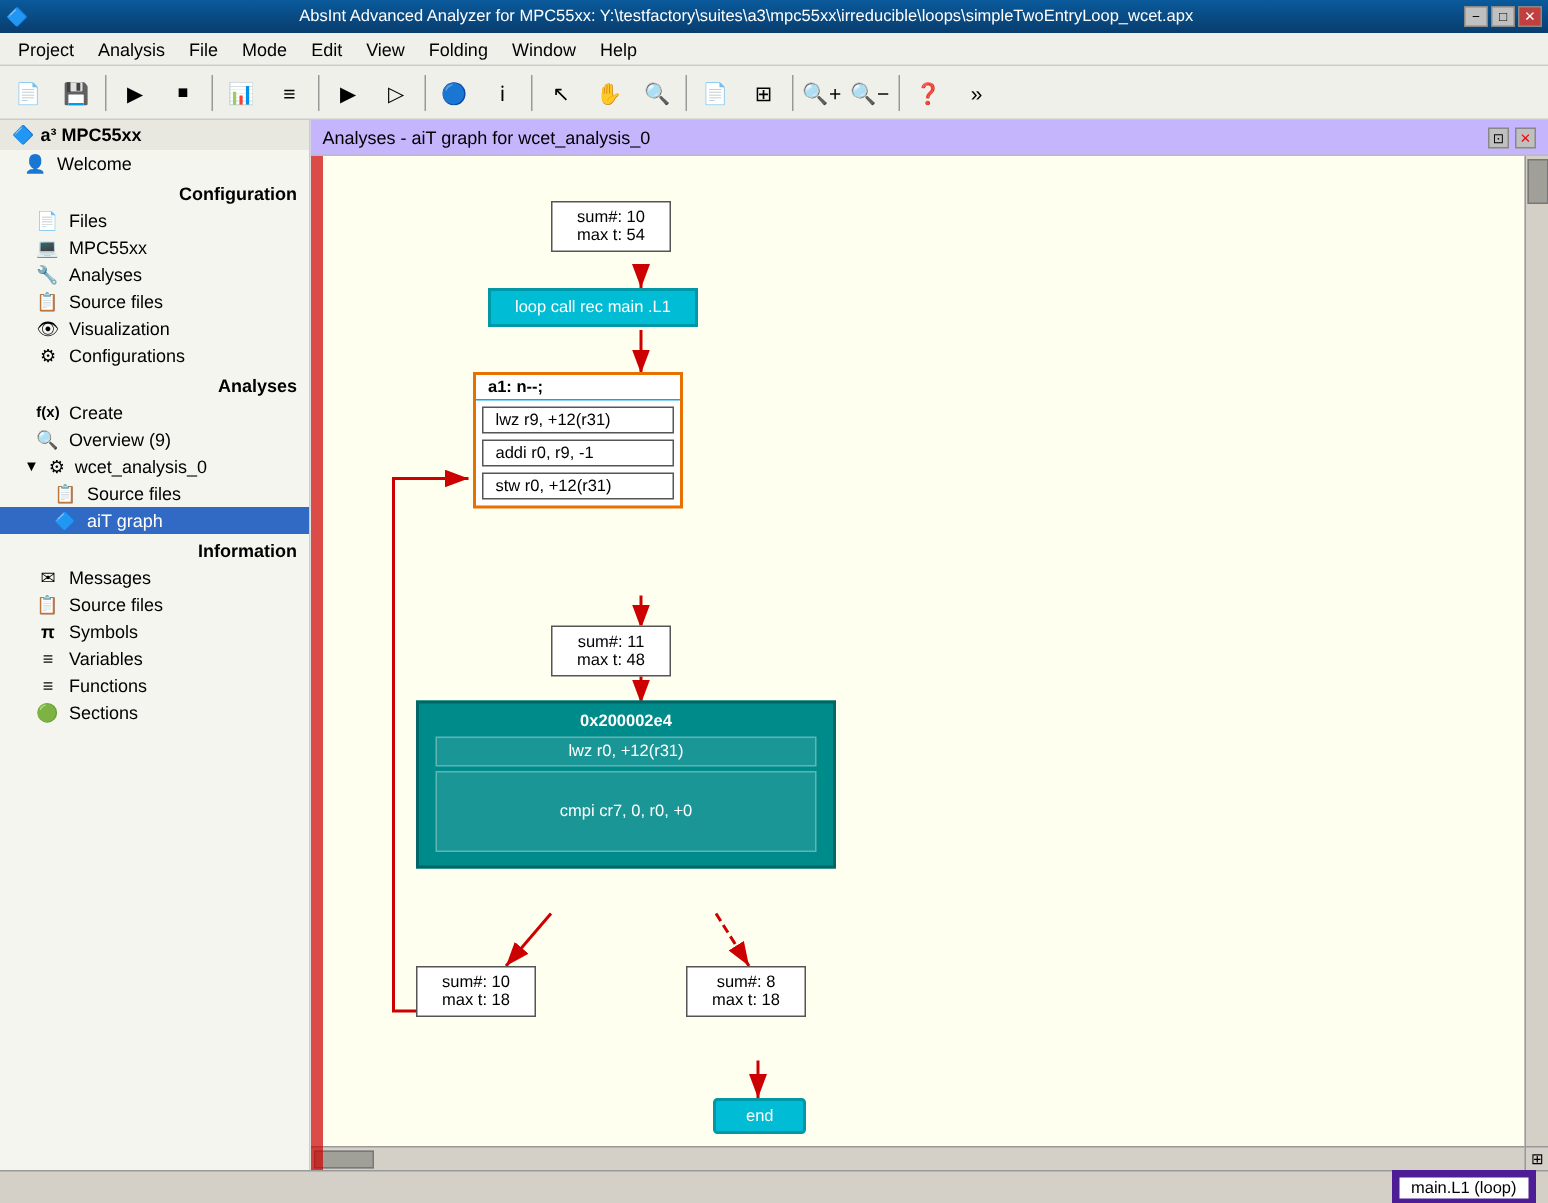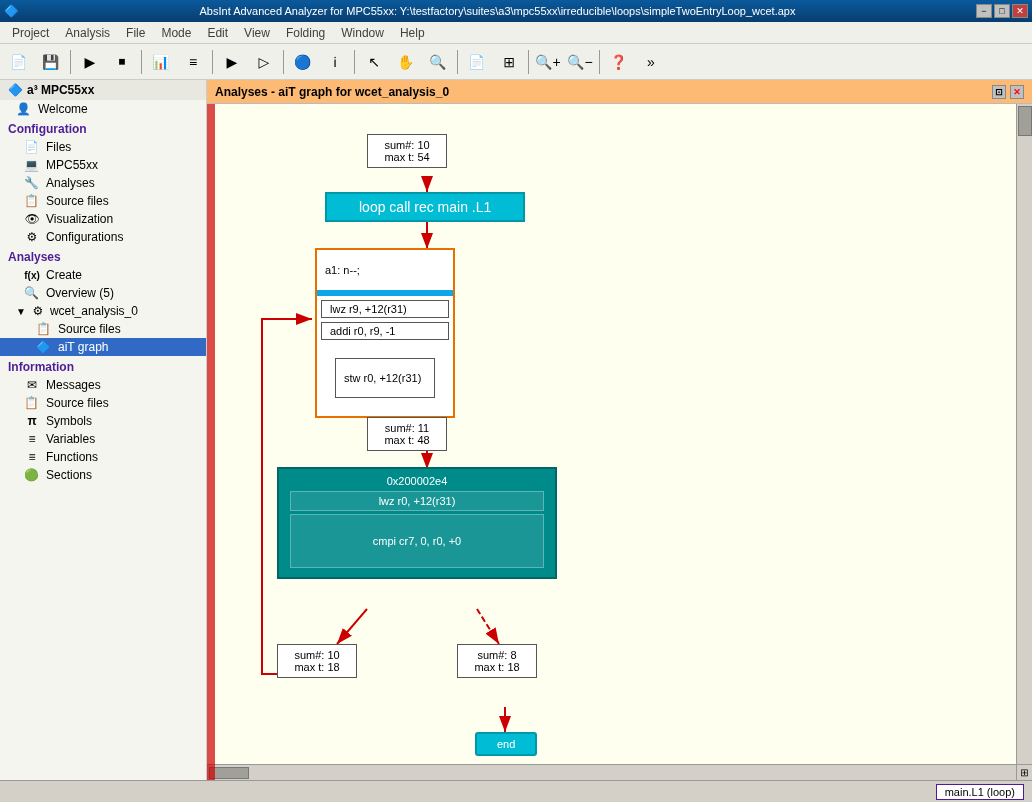--- a/index.html
+++ b/index.html
@@ -30,21 +30,21 @@
       height: 22px;
       display: flex;
       align-items: center;
       padding: 0 4px;
       border-bottom: 1px solid #ccc;
       font-size: 12px;
     }
     .menu-item {
       padding: 2px 8px;
       cursor: pointer;
-      color: #404040;
+      color: #000000;
     }
 
     
     .toolbar {
       background: #f0f0ea;
       height: 36px;
       display: flex;
       align-items: center;
       padding: 2px 4px;
       border-bottom: 1px solid #ccc;
@@ -77,22 +77,23 @@
       padding: 3px 8px;
       font-weight: bold;
       font-size: 12px;
       display: flex;
       align-items: center;
       gap: 4px;
     }
     .sidebar-section-header {
       padding: 4px 8px 2px;
       font-weight: bold;
-      color: #4c1d95;
+      color: #000000;
       font-size: 12px;
+      text-align: right;
     }
     .sidebar-item {
       padding: 2px 8px 2px 24px;
       display: flex;
       align-items: center;
       gap: 6px;
       cursor: pointer;
       color: #000;
     }
     .sidebar-icon { font-size: 12px; width: 16px; text-align: center; }
@@ -115,29 +116,29 @@
 
     
     .content-area {
       flex: 1;
       background: #e8e8e0;
       display: flex;
       flex-direction: column;
       overflow: hidden;
     }
     .content-header {
-      background: #fdba74;
+      background: #c4b5fd;
       height: 24px;
       display: flex;
       align-items: center;
       justify-content: space-between;
       padding: 0 8px;
       border-bottom: 1px solid #bbb;
       font-size: 12px;
-      font-weight: bold;
+      font-weight: normal;
     }
     .content-header-controls { display: flex; gap: 4px; }
     .content-header-btn {
       width: 14px; height: 14px; background: #c0c0c0;
       border: 1px solid #888; font-size: 9px;
       display: flex; align-items: center; justify-content: center;
       cursor: pointer;
     }
 
     
@@ -157,21 +158,21 @@
       background: #d4d0c8;
       border-top: 1px solid #999;
       display: flex;
       align-items: center;
       justify-content: flex-end;
       padding: 0 8px;
       font-size: 11px;
     }
     .status-badge {
       background: white;
-      border: 1px solid #4c1d95;
+      border: 5px solid #4c1d95;
       padding: 1px 8px;
       font-size: 11px;
     }
   </style>
 </head>
 <body>
 
 <div class="title-bar">
   <span style="font-size:12px;">🔷</span>
   <span class="title-bar-title">AbsInt Advanced Analyzer for MPC55xx: Y:\testfactory\suites\a3\mpc55xx\irreducible\loops\simpleTwoEntryLoop_wcet.apx</span>
@@ -266,21 +267,21 @@
     </div>
 
     <div class="sidebar-section-header">Analyses</div>
 
     <div class="sidebar-item">
       <span class="sidebar-icon" style="font-size:10px;font-weight:bold;">f(x)</span>
       <span>Create</span>
     </div>
     <div class="sidebar-item">
       <span class="sidebar-icon">🔍</span>
-      <span>Overview (5)</span>
+      <span>Overview (9)</span>
     </div>
 
     <div class="sidebar-group">
       <span class="tree-arrow">▼</span>
       <span class="sidebar-icon">⚙</span>
       <span>wcet_analysis_0</span>
     </div>
     <div class="sidebar-sub-item">
       <span class="sidebar-icon">📋</span>
       <span>Source files</span>
@@ -359,38 +360,38 @@
           <line x1="268" y1="593" x2="268" y2="618" stroke="#cc0000" stroke-width="2" marker-end="url(#arrowhead)"></line>
 
           <path d="M 55 560 L 25 560 L 25 205 L 75 205" stroke="#cc0000" stroke-width="2" fill="none" marker-end="url(#arrowhead)"></path>
         </svg>
 
         <div style="position:absolute;top:20px;left:130px;background:white;border:1px solid #555;padding:4px 12px;text-align:center;font-size:11px;min-width:80px;">
           <div>sum#: 10</div>
           <div>max t: 54</div>
         </div>
 
-        <div style="position:absolute;top:78px;left:88px;background:#00bcd4;border:2px solid #0097a7;padding:5px 32px;text-align:center;font-size:14px;color:white;min-width:120px;">
+        <div style="position:absolute;top:78px;left:88px;background:#00bcd4;border:2px solid #0097a7;padding:5px 16px;text-align:center;font-size:11px;color:white;min-width:120px;">
           loop call rec main .L1
         </div>
 
         <div style="position:absolute;top:134px;left:78px;border:2px solid #e87000;padding:0;background:white;min-width:140px;">
-          <div style="padding:14px 8px;font-size:11px;border-bottom:6px solid #0ea5e9;">a1: n--;</div>
+          <div style="padding:2px 8px;font-size:11px;border-bottom:1px solid #0ea5e9;font-weight:bold;">a1: n--;</div>
           <div style="padding:2px 8px;font-size:11px;border:1px solid #555;margin:4px;">lwz r9, +12(r31)</div>
           <div style="padding:2px 8px;font-size:11px;border:1px solid #555;margin:4px;">addi r0, r9, -1</div>
-          <div style="padding:13px 8px;font-size:11px;border:1px solid #555;margin:18px;">stw r0, +12(r31)</div>
+          <div style="padding:2px 8px;font-size:11px;border:1px solid #555;margin:4px;">stw r0, +12(r31)</div>
         </div>
 
         <div style="position:absolute;top:303px;left:130px;background:white;border:1px solid #555;padding:4px 0;text-align:center;font-size:11px;min-width:80px;">
           <div>sum#: 11</div>
           <div>max t: 48</div>
         </div>
 
         <div style="position:absolute;top:353px;left:40px;background:#008b8b;border:2px solid #006666;padding:6px 8px;text-align:center;font-size:11px;color:white;min-width:280px;">
-          <div style="font-weight:normal;margin-bottom:4px;">0x200002e4</div>
+          <div style="font-weight:bold;margin-bottom:4px;">0x200002e4</div>
           <div style="background:rgba(255,255,255,0.1);border:1px solid rgba(255,255,255,0.3);padding:3px;margin:3px;">lwz r0, +12(r31)</div>
           <div style="background:rgba(255,255,255,0.1);border:1px solid rgba(255,255,255,0.3);padding:20px;margin:3px;">cmpi cr7, 0, r0, +0</div>
         </div>
 
         <div style="position:absolute;top:530px;left:40px;background:white;border:1px solid #555;padding:4px 12px;text-align:center;font-size:11px;min-width:80px;">
           <div>sum#: 10</div>
           <div>max t: 18</div>
         </div>
 
         <div style="position:absolute;top:530px;left:220px;background:white;border:1px solid #555;padding:4px 12px;text-align:center;font-size:11px;min-width:80px;">

